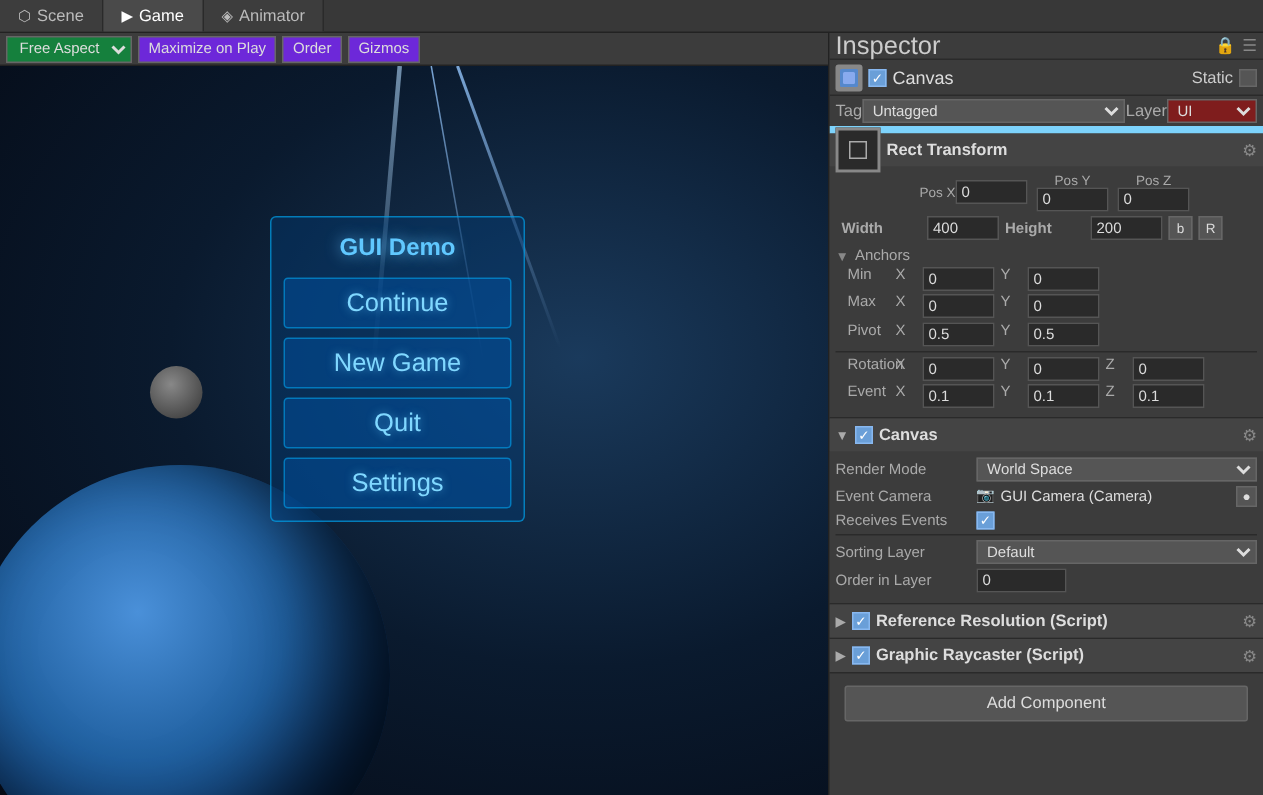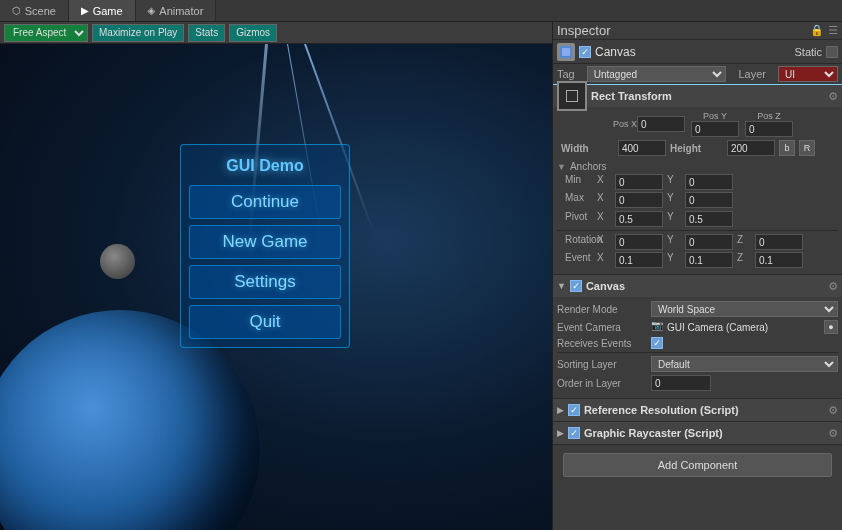--- a/index.html
+++ b/index.html
@@ -67,21 +67,21 @@
     .aspect-select {
       background: #15803d;
       border: 1px solid #666;
       color: #ddd;
       font-size: 10px;
       padding: 1px 4px;
       height: 18px;
       cursor: pointer;
     }
     .toolbar-btn {
-      background: #0f766e;
+      background: #6d28d9;
       border: 1px solid #666;
       color: #ddd;
       font-size: 10px;
       padding: 1px 6px;
       height: 18px;
       cursor: pointer;
     }
     .game-canvas {
       flex: 1;
       position: relative;
@@ -174,21 +174,21 @@
     .inspector-header {
       display: flex;
       align-items: center;
       background: #3c3c3c;
       padding: 2px 4px;
       border-bottom: 1px solid #2a2a2a;
       height: 18px;
       justify-content: space-between;
     }
     .inspector-title {
-      font-size: 13px;
+      font-size: 17px;
       color: #ccc;
     }
     .inspector-icons {
       display: flex;
       gap: 4px;
       color: #888;
     }
     .canvas-header {
       display: flex;
       align-items: center;
@@ -232,22 +232,22 @@
     .static-checkbox {
       width: 12px;
       height: 12px;
       border: 1px solid #666;
       background: #555;
     }
     .tag-layer-row {
       display: flex;
       align-items: center;
       padding: 2px 4px;
-      gap: 12px;
-      border-bottom: 1px solid #7dd3fc;
+      gap: 0;
+      border-bottom: 5px solid #7dd3fc;
     }
     .tag-label { color: #aaa; font-size: 11px; }
     .tag-select {
       background: #555;
       border: 1px solid #666;
       color: #ddd;
       font-size: 10px;
       padding: 1px 2px;
       height: 16px;
       flex: 1;
@@ -501,36 +501,36 @@
 </div>
 
 <div class="main-area">
 
   <div class="game-view">
     <div class="game-toolbar">
       <select class="aspect-select">
         <option value="Free Aspect">Free Aspect</option>
       </select>
       <button class="toolbar-btn">Maximize on Play</button>
-      <button class="toolbar-btn">Stats</button>
+      <button class="toolbar-btn">Order</button>
       <button class="toolbar-btn">Gizmos</button>
     </div>
     <div class="game-canvas">
       <div class="space-bg">
         <div class="light-ray ray1"></div>
         <div class="light-ray ray2"></div>
         <div class="light-ray ray3"></div>
         <div class="planet"></div>
         <div class="moon"></div>
         <div class="gui-panel">
           <div class="gui-title">GUI Demo</div>
           <div class="gui-btn">Continue</div>
           <div class="gui-btn">New Game</div>
+          <div class="gui-btn">Quit</div>
           <div class="gui-btn">Settings</div>
-          <div class="gui-btn">Quit</div>
         </div>
       </div>
     </div>
   </div>
 
   <div class="inspector">
 
     <div class="inspector-header">
       <span class="inspector-title">Inspector</span>
       <div class="inspector-icons">

